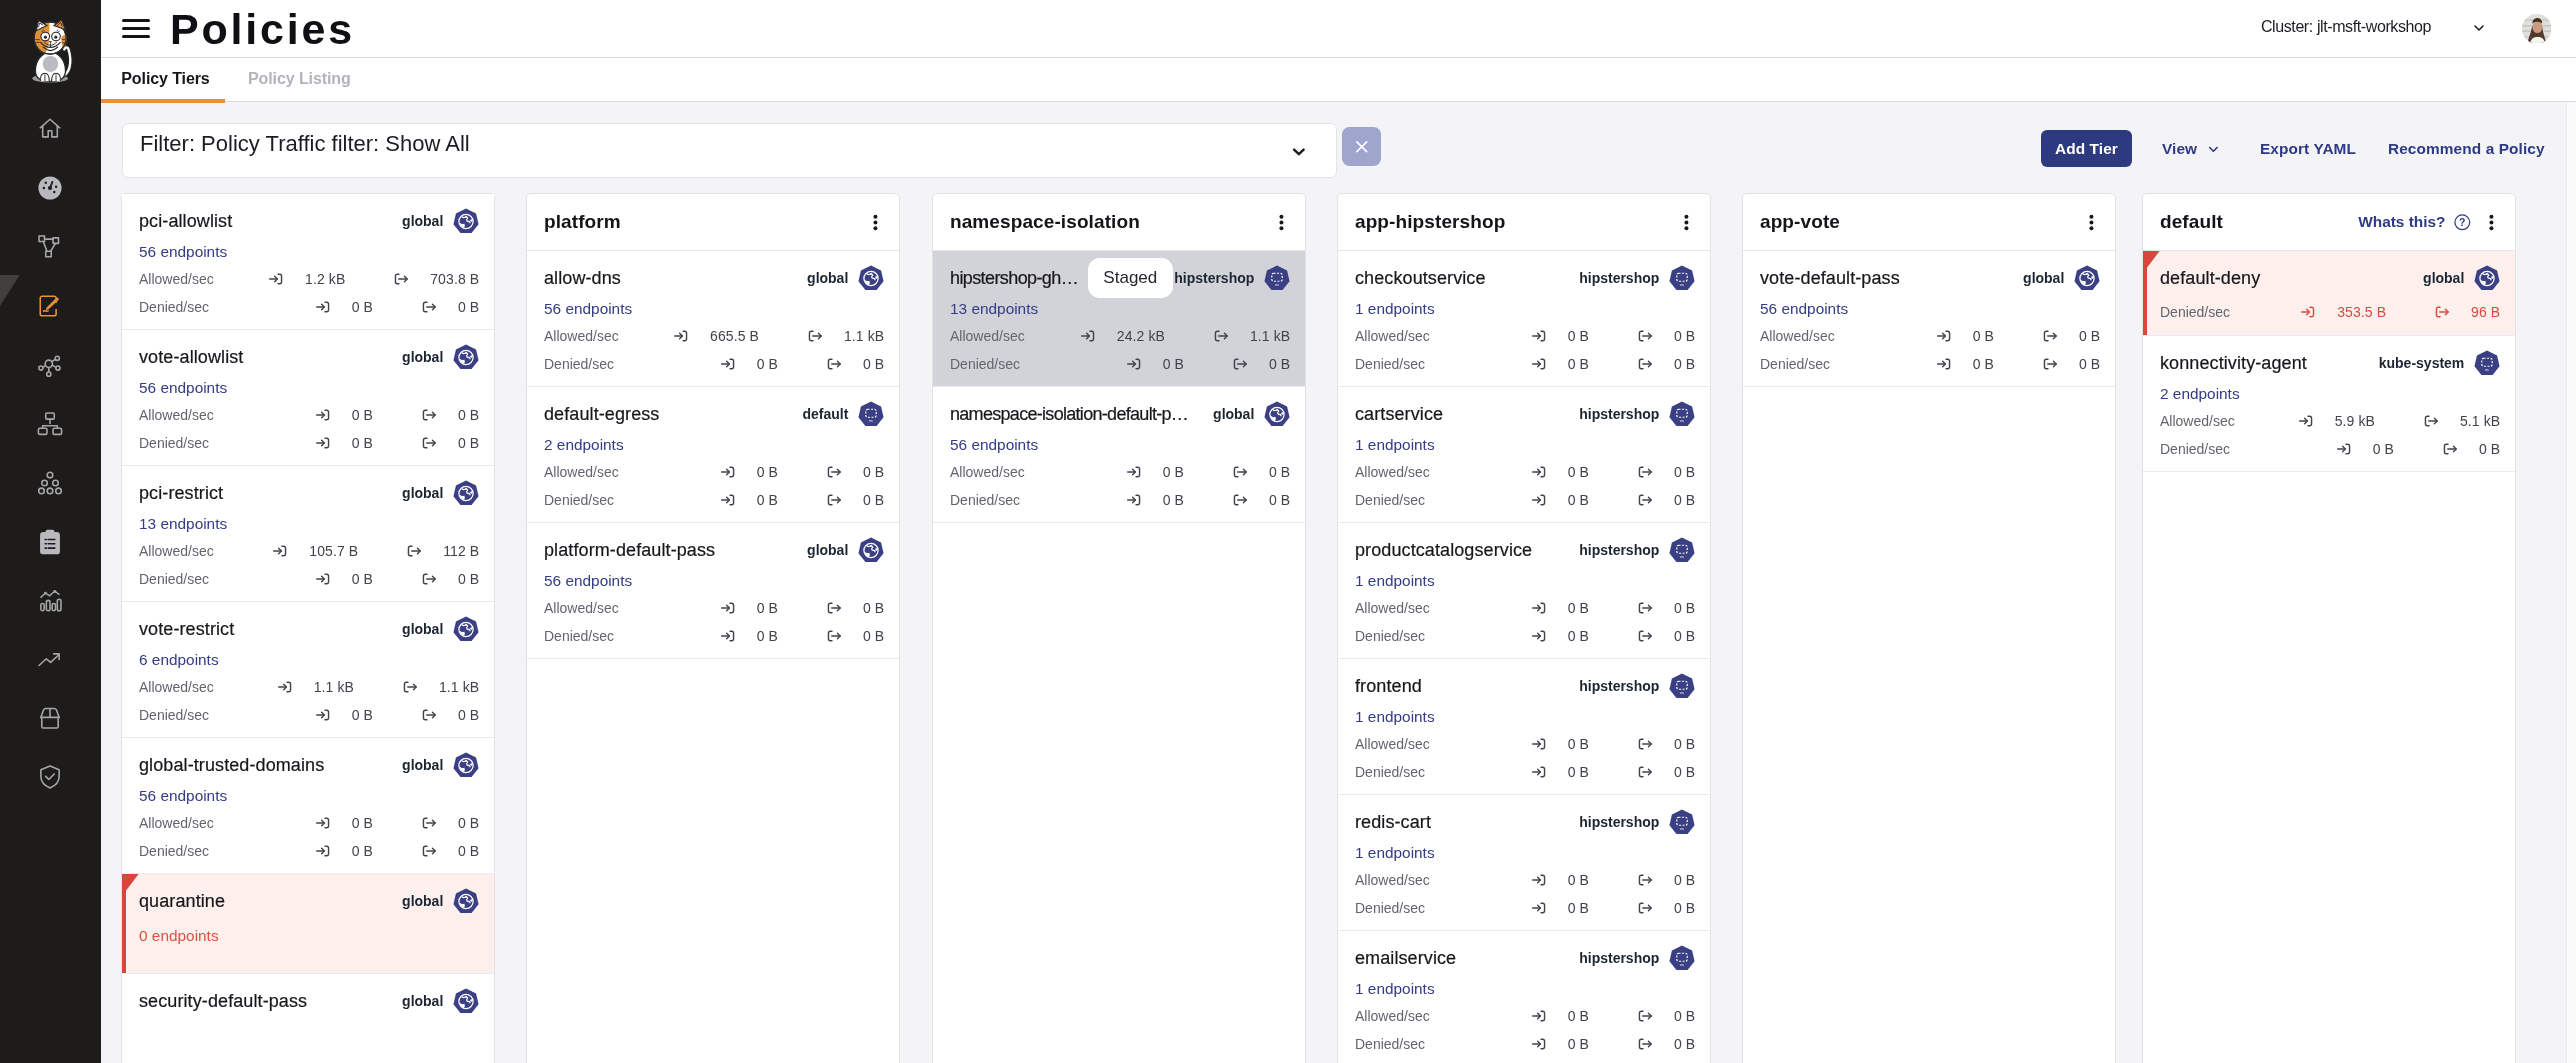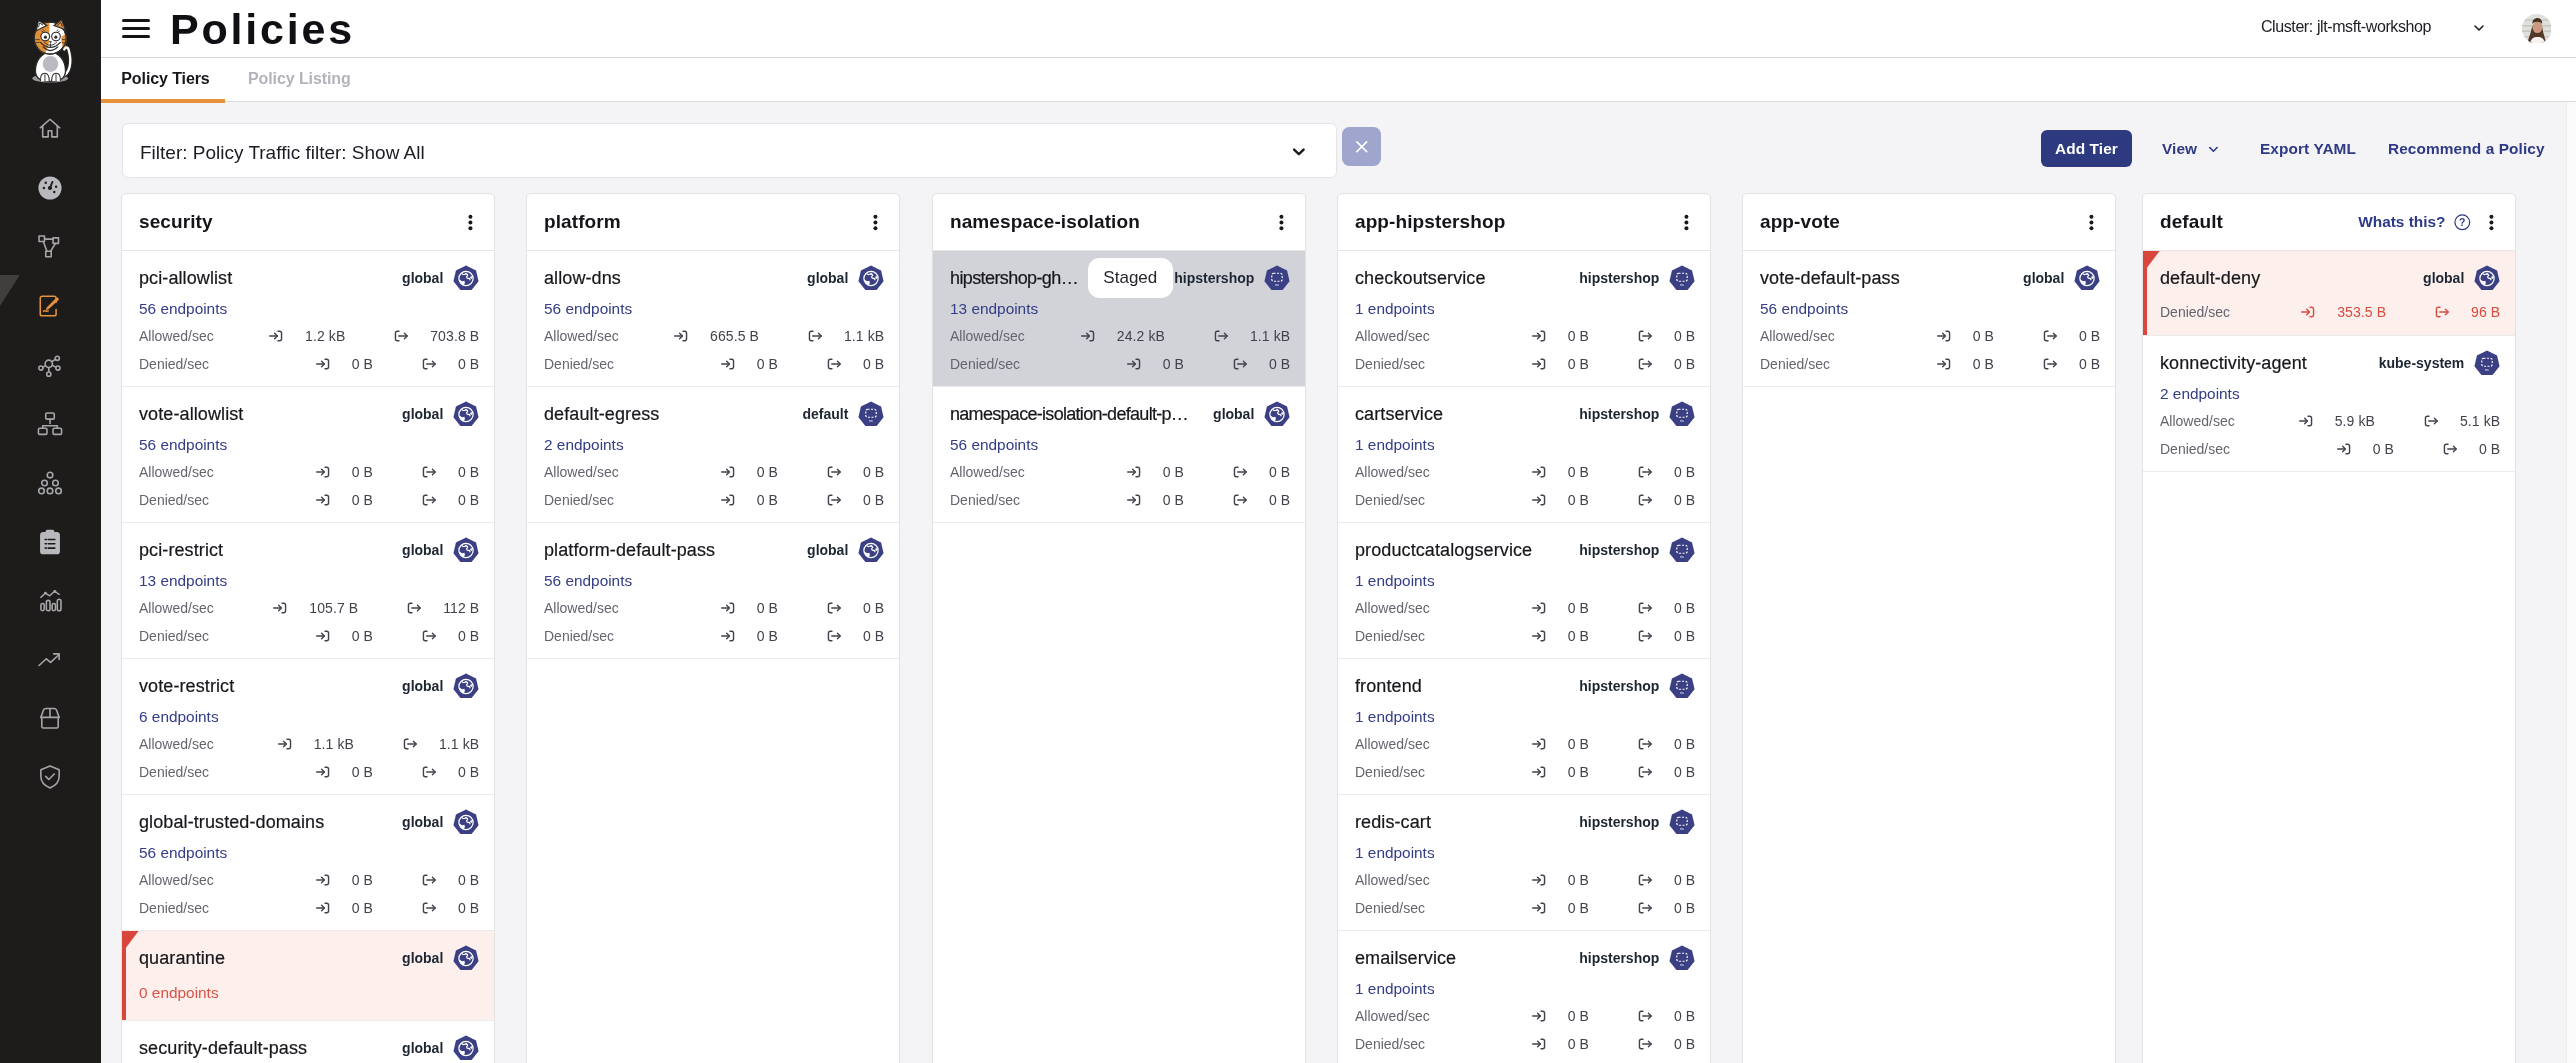--- a/index.html
+++ b/index.html
@@ -17,21 +17,21 @@
 .cluster { position:absolute; right:145px; top:18px; font-size:16px; color:#1d1d22; letter-spacing:-0.4px; }
 .hchev { position:absolute; right:89px; top:20.3px; }
 .avatar { position:absolute; right:24.6px; top:13.5px; }
 .tabbar { position:absolute; left:101px; top:58px; right:0; height:44px; background:#fff;
   border-bottom:1.2px solid #dadadd; }
 .tab1 { position:absolute; left:20.3px; top:11.7px; font-size:16px; font-weight:bold; color:#17171c; letter-spacing:-0.1px; }
 .tab2 { position:absolute; left:147px; top:11.7px; font-size:16px; font-weight:bold; color:#b3b3bb; letter-spacing:-0.1px; }
 .tabu { position:absolute; left:0; top:41px; width:124px; height:3.7px; background:#e5923a; z-index:2; }
 .filter { position:absolute; left:122px; top:123px; width:1215px; height:55px; background:#fff;
   border:1.2px solid #e4e4e8; border-radius:6.2px; }
-.ftext { position:absolute; left:17px; top:18px; font-size:19px; color:#1c1c24; }
+.ftext { position:absolute; left:17px; top:7px; font-size:22px; color:#1c1c24; }
 .fchev { position:absolute; right:27px; top:18px; }
 .xbtn { position:absolute; left:1342px; top:127px; width:39px; height:39px; background:#9fa5cd;
   border-radius:7.4px; display:flex; align-items:center; justify-content:center; }
 .addtier { position:absolute; left:2041px; top:130px; width:91px; height:37px; background:#2e3a80;
   border-radius:6.2px; color:#fff; font-size:15.4px; font-weight:bold; text-align:center; line-height:37px; letter-spacing:0.1px; }
 .hlink { position:absolute; top:140px; font-size:15.4px; font-weight:bold; color:#2e3a85; letter-spacing:0.1px;text-align:center; }
 .col { position:absolute; top:193px; width:374px; height:899px; background:#fff;
   border:1.2px solid #e2e2e5; border-radius:4.9px; }
 .colhead { height:57px; border-bottom:1.2px solid #e6e6ea; display:flex; align-items:center;
   padding:0 21px 0 17px; }
@@ -217,29 +217,20 @@
       <path d="M3 3l16 16M19 3L3 19"></path>
     </svg>
   </div>
 <div class="addtier">Add Tier</div>
 <span class="hlink" style="left:2162px">View&nbsp;&nbsp;<svg width="14.8" height="14.8" viewBox="0 0 24 24" fill="none" stroke="#2e3a85" stroke-width="2.6" stroke-linecap="round" stroke-linejoin="round" style="vertical-align:-3.1px">
       <path d="M6 9l6 6 6-6"></path>
     </svg></span>
 <span class="hlink" style="left:2260px">Export YAML</span>
 <span class="hlink" style="left:2388px">Recommend a Policy</span>
 <div class="col" style="left:121px">
-    <div class="colhead">
-      <span class="colt">security</span>
-      <span class="sp"></span>
-      <svg class="dots" width="4.9" height="17" viewBox="0 0 8 28">
-        <circle cx="4" cy="4.6" r="3.3" fill="#17171c"></circle>
-        <circle cx="4" cy="14" r="3.3" fill="#17171c"></circle>
-        <circle cx="4" cy="23.4" r="3.3" fill="#17171c"></circle>
-      </svg>
-    </div>
     <div class="card" style="height:136px">
       <div class="trow">
         <span class="ct">pci-allowlist</span>
         <span class="sp"></span>
         <span class="badge">global</span>
         <svg class="bicon" width="26" height="27" viewBox="0 0 42 44">
           <polygon points="21.00,1.00 37.42,8.91 41.47,26.67 30.11,40.92 11.89,40.92 0.53,26.67 4.58,8.91" fill="#3b3f84"></polygon>
           <circle cx="21" cy="22" r="11.6" fill="none" stroke="#fff" stroke-width="2"></circle>
           <path d="M14.2 14.2c2.6 2 5.6 1.6 7-.4l2.6 2.7-1.7 2.6.9 2.4 3.6.6 1.3 2.8" fill="none" stroke="#fff" stroke-width="2"></path>
           <path d="M10 23.2l4.4 3.3 3.9-.9 1 3.6-2 3.4c-3.4-1.2-6.1-4.5-7.3-9.4z" fill="#fff" stroke="none"></path>
@@ -481,21 +472,21 @@
           <span class="vgap"></span>
           <svg class="aicon" width="18" height="18" viewBox="0 0 24 24" fill="none" stroke="currentColor" stroke-width="1.9" stroke-linecap="round" stroke-linejoin="round">
             <path d="M9.3 5.6H7.2a2.6 2.6 0 0 0-2.6 2.6v7.6a2.6 2.6 0 0 0 2.6 2.6h2.1"></path>
             <path d="M9 12h11.2"></path>
             <path d="M16.6 8.4l3.6 3.6-3.6 3.6"></path>
           </svg>
           <span class="vt">0 B</span>
         </span>
       </div>
     </div>
-    <div class="card pink wedge" style="height:90px">
+    <div class="card pink wedge" style="height:100px">
       <div class="trow">
         <span class="ct">quarantine</span>
         <span class="sp"></span>
         <span class="badge">global</span>
         <svg class="bicon" width="26" height="27" viewBox="0 0 42 44">
           <polygon points="21.00,1.00 37.42,8.91 41.47,26.67 30.11,40.92 11.89,40.92 0.53,26.67 4.58,8.91" fill="#3b3f84"></polygon>
           <circle cx="21" cy="22" r="11.6" fill="none" stroke="#fff" stroke-width="2"></circle>
           <path d="M14.2 14.2c2.6 2 5.6 1.6 7-.4l2.6 2.7-1.7 2.6.9 2.4 3.6.6 1.3 2.8" fill="none" stroke="#fff" stroke-width="2"></path>
           <path d="M10 23.2l4.4 3.3 3.9-.9 1 3.6-2 3.4c-3.4-1.2-6.1-4.5-7.3-9.4z" fill="#fff" stroke="none"></path>
           <circle cx="29.8" cy="20.4" r="1.9" fill="#fff"></circle>

